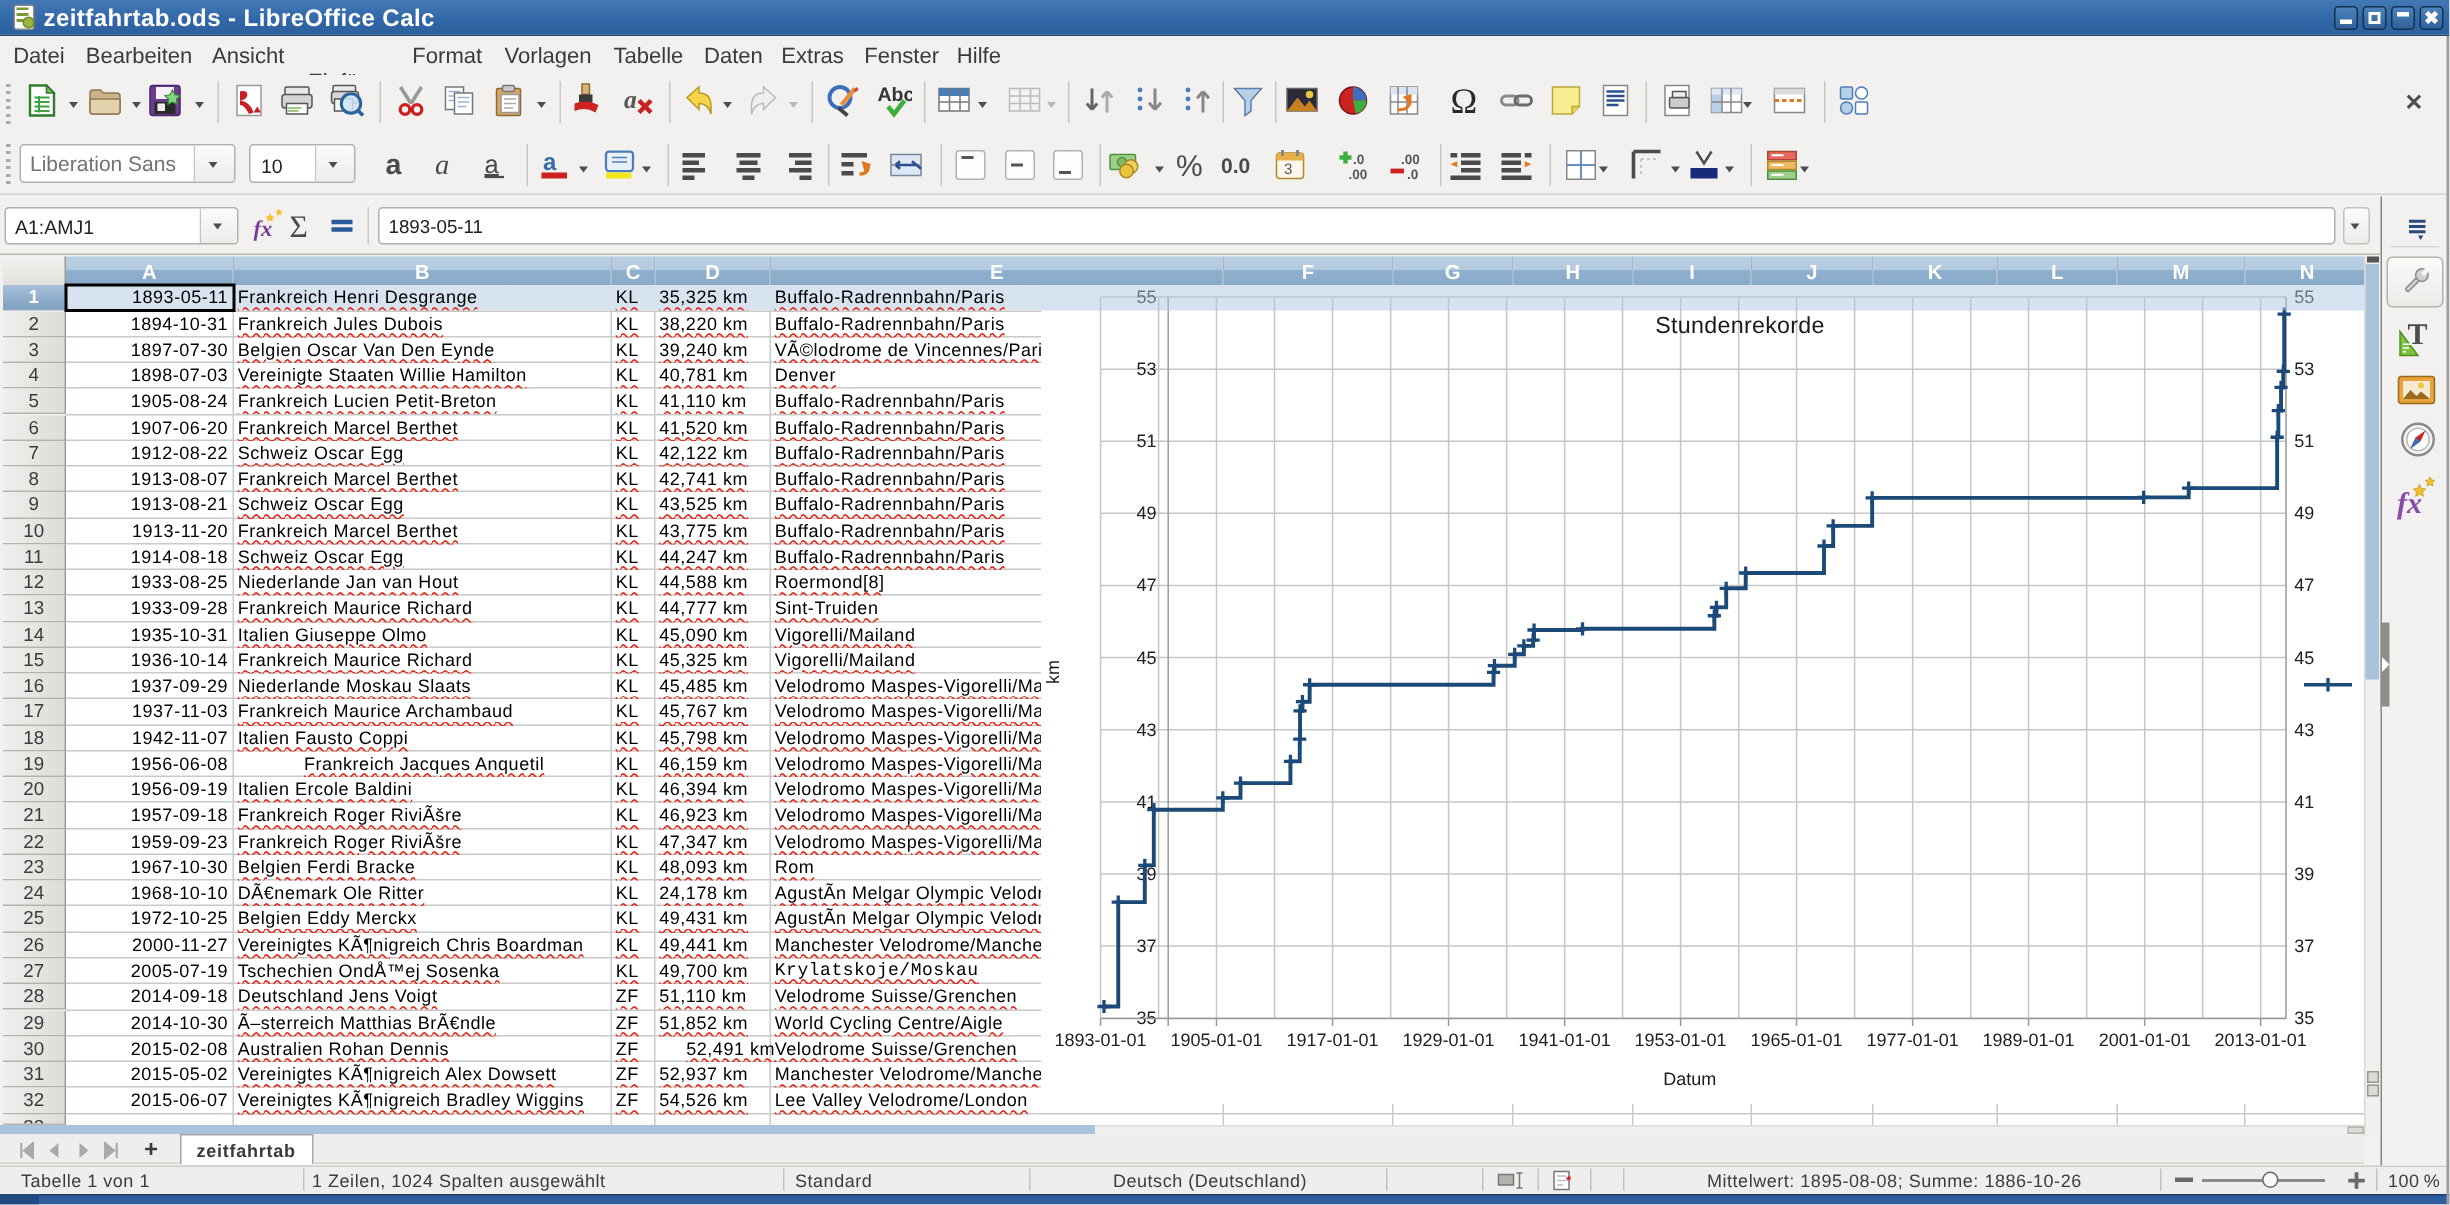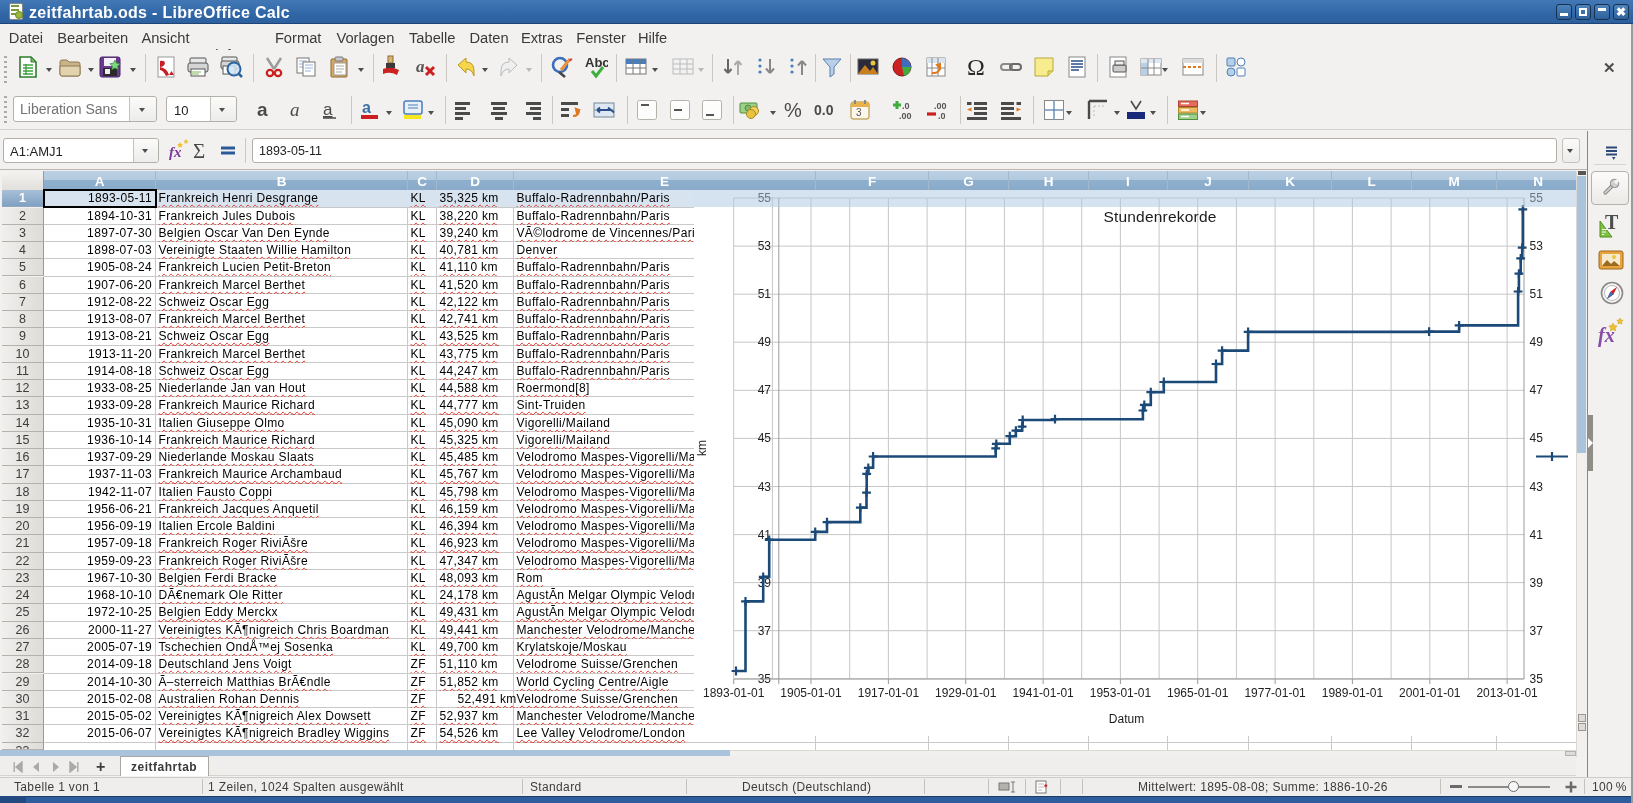--- a/index.html
+++ b/index.html
@@ -590,22 +590,22 @@
 <div class="cell" style="left:44px;top:466.4px;width:111px;height:17.3px;line-height:16.3px;text-align:right;padding-right:3px;padding-left:44px;">1937-11-03</div>
 <div class="cell" style="left:156px;top:466.4px;width:251px;height:17.3px;line-height:16.3px;text-align:left;padding-left:2.5px;"><span class="sp">Frankreich Maurice Archambaud</span></div>
 <div class="cell" style="left:408px;top:466.4px;width:28px;height:17.3px;line-height:16.3px;text-align:left;padding-left:2.5px;"><span class="sp">KL</span></div>
 <div class="cell" style="left:437px;top:466.4px;width:76px;height:17.3px;line-height:16.3px;text-align:left;padding-left:2.5px;"><span class="sp">45,767 km</span></div>
 <div class="cell" style="left:514px;top:466.4px;width:301px;height:17.3px;line-height:16.3px;text-align:left;padding-left:2.5px;"><span class="sp">Velodromo Maspes-Vigorelli/Mailand</span></div>
 <div class="cell" style="left:44px;top:483.6px;width:111px;height:17.3px;line-height:16.3px;text-align:right;padding-right:3px;">1942-11-07</div>
 <div class="cell" style="left:156px;top:483.6px;width:251px;height:17.3px;line-height:16.3px;text-align:left;padding-left:2.5px;"><span class="sp">Italien Fausto Coppi</span></div>
 <div class="cell" style="left:408px;top:483.6px;width:28px;height:17.3px;line-height:16.3px;text-align:left;padding-left:2.5px;"><span class="sp">KL</span></div>
 <div class="cell" style="left:437px;top:483.6px;width:76px;height:17.3px;line-height:16.3px;text-align:left;padding-left:2.5px;"><span class="sp">45,798 km</span></div>
 <div class="cell" style="left:514px;top:483.6px;width:301px;height:17.3px;line-height:16.3px;text-align:left;padding-left:2.5px;"><span class="sp">Velodromo Maspes-Vigorelli/Mailand</span></div>
-<div class="cell" style="left:44px;top:500.9px;width:111px;height:17.3px;line-height:16.3px;text-align:right;padding-right:3px;">1956-06-21</div>
-<div class="cell" style="left:156px;top:500.9px;width:251px;height:17.3px;line-height:16.3px;text-align:left;padding-left:2.5px;"><span class="sp">Frankreich Jacques Anquetil</span></div>
+<div class="cell" style="left:44px;top:500.9px;width:111px;height:17.3px;line-height:16.3px;text-align:right;padding-right:3px;">1956-06-08</div>
+<div class="cell" style="left:156px;top:500.9px;width:251px;height:17.3px;line-height:16.3px;text-align:center;padding-left:2.5px;"><span class="sp">Frankreich Jacques Anquetil</span></div>
 <div class="cell" style="left:408px;top:500.9px;width:28px;height:17.3px;line-height:16.3px;text-align:left;padding-left:2.5px;"><span class="sp">KL</span></div>
 <div class="cell" style="left:437px;top:500.9px;width:76px;height:17.3px;line-height:16.3px;text-align:left;padding-left:2.5px;"><span class="sp">46,159 km</span></div>
 <div class="cell" style="left:514px;top:500.9px;width:301px;height:17.3px;line-height:16.3px;text-align:left;padding-left:2.5px;"><span class="sp">Velodromo Maspes-Vigorelli/Mailand</span></div>
 <div class="cell" style="left:44px;top:518.1px;width:111px;height:17.3px;line-height:16.3px;text-align:right;padding-right:3px;">1956-09-19</div>
 <div class="cell" style="left:156px;top:518.1px;width:251px;height:17.3px;line-height:16.3px;text-align:left;padding-left:2.5px;"><span class="sp">Italien Ercole Baldini</span></div>
 <div class="cell" style="left:408px;top:518.1px;width:28px;height:17.3px;line-height:16.3px;text-align:left;padding-left:2.5px;"><span class="sp">KL</span></div>
 <div class="cell" style="left:437px;top:518.1px;width:76px;height:17.3px;line-height:16.3px;text-align:left;padding-left:2.5px;"><span class="sp">46,394 km</span></div>
 <div class="cell" style="left:514px;top:518.1px;width:301px;height:17.3px;line-height:16.3px;text-align:left;padding-left:2.5px;"><span class="sp">Velodromo Maspes-Vigorelli/Mailand</span></div>
 <div class="cell" style="left:44px;top:535.4px;width:111px;height:17.3px;line-height:16.3px;text-align:right;padding-right:3px;">1957-09-18</div>
 <div class="cell" style="left:156px;top:535.4px;width:251px;height:17.3px;line-height:16.3px;text-align:left;padding-left:2.5px;"><span class="sp">Frankreich Roger RiviÃšre</span></div>
@@ -634,21 +634,21 @@
 <div class="cell" style="left:514px;top:604.4px;width:301px;height:17.3px;line-height:16.3px;text-align:left;padding-left:2.5px;"><span class="sp">AgustÃn Melgar Olympic Velodrome</span></div>
 <div class="cell" style="left:44px;top:621.7px;width:111px;height:17.3px;line-height:16.3px;text-align:right;padding-right:3px;">2000-11-27</div>
 <div class="cell" style="left:156px;top:621.7px;width:251px;height:17.3px;line-height:16.3px;text-align:left;padding-left:2.5px;"><span class="sp">Vereinigtes KÃ¶nigreich Chris Boardman</span></div>
 <div class="cell" style="left:408px;top:621.7px;width:28px;height:17.3px;line-height:16.3px;text-align:left;padding-left:2.5px;"><span class="sp">KL</span></div>
 <div class="cell" style="left:437px;top:621.7px;width:76px;height:17.3px;line-height:16.3px;text-align:left;padding-left:2.5px;"><span class="sp">49,441 km</span></div>
 <div class="cell" style="left:514px;top:621.7px;width:301px;height:17.3px;line-height:16.3px;text-align:left;padding-left:2.5px;"><span class="sp">Manchester Velodrome/Manchester</span></div>
 <div class="cell" style="left:44px;top:639.0px;width:111px;height:17.3px;line-height:16.3px;text-align:right;padding-right:3px;">2005-07-19</div>
 <div class="cell" style="left:156px;top:639.0px;width:251px;height:17.3px;line-height:16.3px;text-align:left;padding-left:2.5px;"><span class="sp">Tschechien OndÅ™ej Sosenka</span></div>
 <div class="cell" style="left:408px;top:639.0px;width:28px;height:17.3px;line-height:16.3px;text-align:left;padding-left:2.5px;"><span class="sp">KL</span></div>
 <div class="cell" style="left:437px;top:639.0px;width:76px;height:17.3px;line-height:16.3px;text-align:left;padding-left:2.5px;"><span class="sp">49,700 km</span></div>
-<div class="cell" style="left:514px;top:639.0px;width:301px;height:17.3px;line-height:16.3px;text-align:left;padding-left:2.5px;"><span class="sp">Krylatskoje/Moskau</span></div>
+<div class="cell" style="left:514px;top:639.0px;width:301px;height:17.3px;line-height:16.3px;text-align:left;padding-left:2.5px;font-family:Liberation Mono, monospace;"><span class="sp">Krylatskoje/Moskau</span></div>
 <div class="cell" style="left:44px;top:656.2px;width:111px;height:17.3px;line-height:16.3px;text-align:right;padding-right:3px;">2014-09-18</div>
 <div class="cell" style="left:156px;top:656.2px;width:251px;height:17.3px;line-height:16.3px;text-align:left;padding-left:2.5px;"><span class="sp">Deutschland Jens Voigt</span></div>
 <div class="cell" style="left:408px;top:656.2px;width:28px;height:17.3px;line-height:16.3px;text-align:left;padding-left:2.5px;"><span class="sp">ZF</span></div>
 <div class="cell" style="left:437px;top:656.2px;width:76px;height:17.3px;line-height:16.3px;text-align:left;padding-left:2.5px;"><span class="sp">51,110 km</span></div>
 <div class="cell" style="left:514px;top:656.2px;width:301px;height:17.3px;line-height:16.3px;text-align:left;padding-left:2.5px;"><span class="sp">Velodrome Suisse/Grenchen</span></div>
 <div class="cell" style="left:44px;top:673.5px;width:111px;height:17.3px;line-height:16.3px;text-align:right;padding-right:3px;">2014-10-30</div>
 <div class="cell" style="left:156px;top:673.5px;width:251px;height:17.3px;line-height:16.3px;text-align:left;padding-left:2.5px;"><span class="sp">Ã–sterreich Matthias BrÃ€ndle</span></div>
 <div class="cell" style="left:408px;top:673.5px;width:28px;height:17.3px;line-height:16.3px;text-align:left;padding-left:2.5px;"><span class="sp">ZF</span></div>
 <div class="cell" style="left:437px;top:673.5px;width:76px;height:17.3px;line-height:16.3px;text-align:left;padding-left:2.5px;"><span class="sp">51,852 km</span></div>
 <div class="cell" style="left:514px;top:673.5px;width:301px;height:17.3px;line-height:16.3px;text-align:left;padding-left:2.5px;"><span class="sp">World Cycling Centre/Aigle</span></div>

